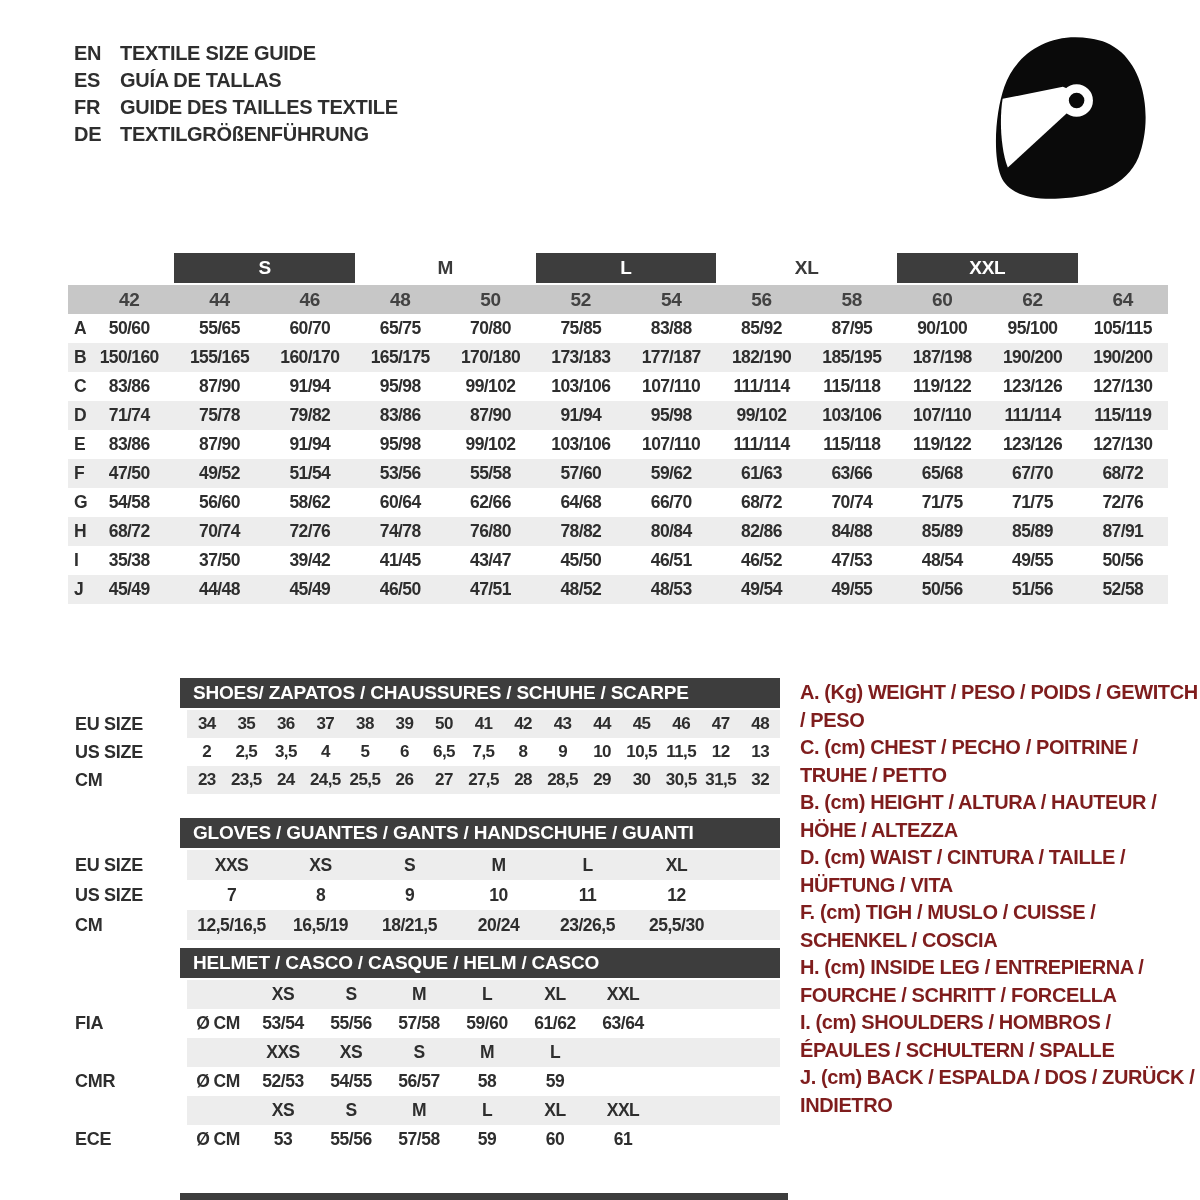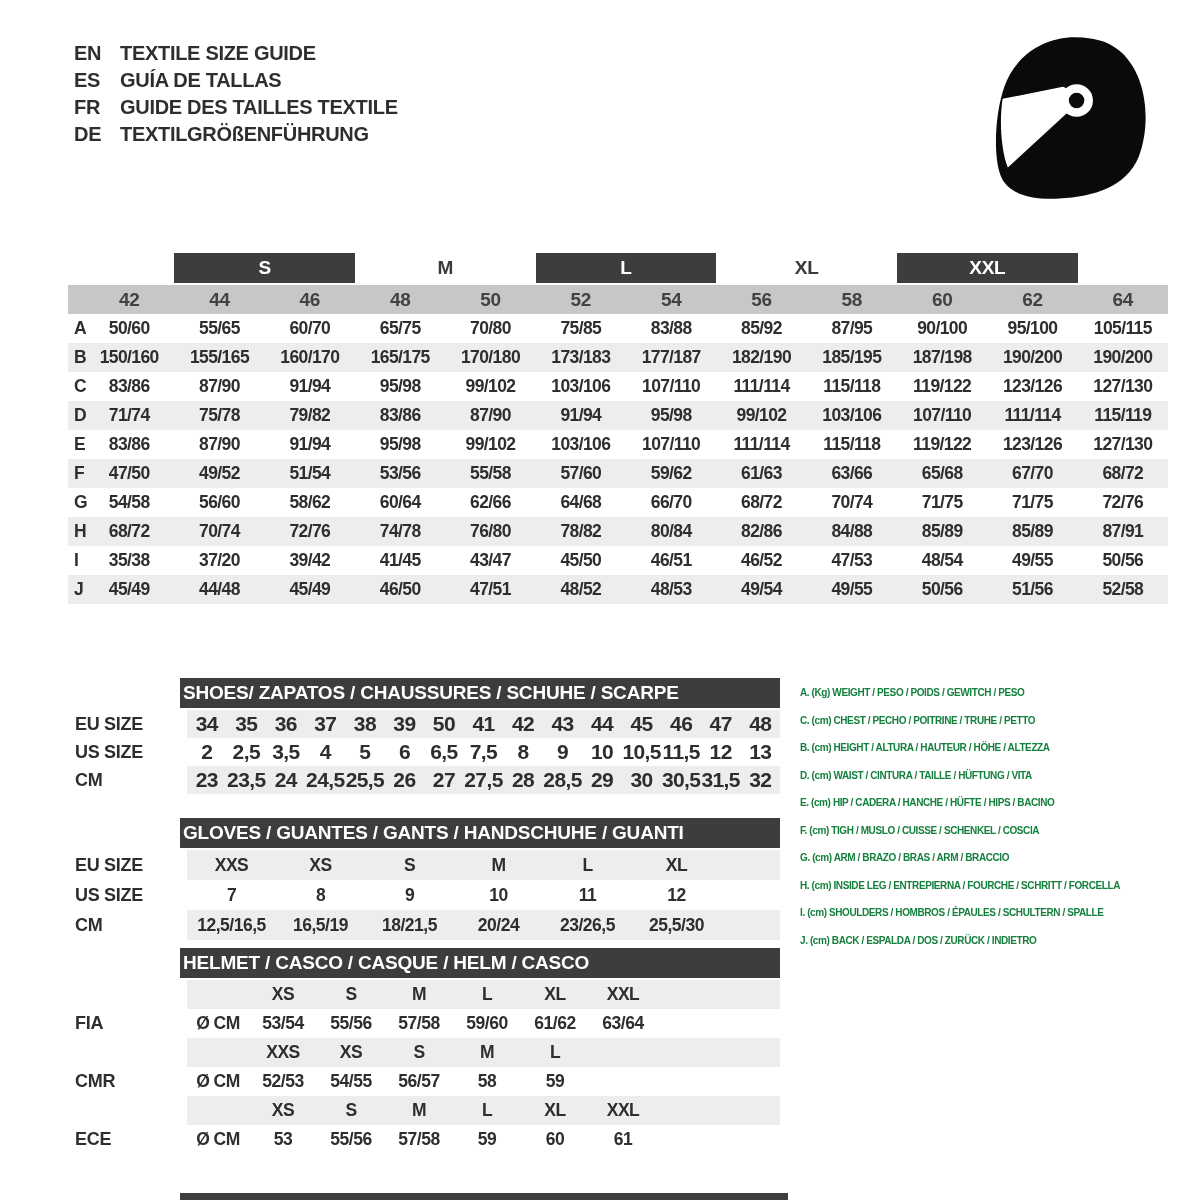--- a/index.html
+++ b/index.html
@@ -27,37 +27,37 @@
   .row-label{padding-left:6px;}
   .val-cell{text-align:center;letter-spacing:-0.6px;}
 
   
   .sections{position:absolute;left:68px;top:678px;width:712px;}
   .section-block{width:712px;}
   #gloves-section{margin-top:24px;}
   #helmet-section{margin-top:8px;}
   .section-title-row{display:flex;height:30px;margin-bottom:2px;}
   .title-spacer{width:112px;}
-  .section-title{flex:1;background:#3d3d3d;color:#ffffff;font-size:19px;line-height:30px;padding-left:3px;letter-spacing:-0.2px;}
+  .section-title{flex:1;background:#3d3d3d;color:#ffffff;font-size:19px;line-height:30px;padding-left:13px;letter-spacing:-0.2px;}
   .sec-row{display:flex;}
   .sec-label{width:112px;padding-left:7px;font-size:18px;}
   .sec-content{flex:1;}
   .sec-content.gray{background:#ededed;}
-  .shoes-grid{display:grid;grid-template-columns:repeat(15,1fr);text-align:center;font-size:21px;letter-spacing:-0.6px;}
+  .shoes-grid{display:grid;grid-template-columns:repeat(15,1fr);text-align:center;font-size:17px;letter-spacing:-0.6px;}
   .gloves-grid{display:grid;grid-template-columns:repeat(6,89px);text-align:center;font-size:17.5px;letter-spacing:-0.5px;}
   .helmet-grid{display:grid;grid-template-columns:62px repeat(6,68px);text-align:center;font-size:17.5px;letter-spacing:-0.5px;}
   .h28{height:28px;line-height:28px;}
   .h29{height:29px;line-height:29px;}
   .h30{height:30px;line-height:30px;}
   .h28 .sec-label{line-height:28px;}
   .h29 .sec-label{line-height:29px;}
   .h30 .sec-label{line-height:30px;}
 
   
-  .legend{position:absolute;left:800px;top:679px;width:398px;font-size:10px;line-height:27.5px;letter-spacing:-0.4px;color:#15803d;}
+  .legend{position:absolute;left:800px;top:679px;width:398px;font-size:20px;line-height:27.5px;letter-spacing:-0.4px;color:#7f1d1d;}
 
   
   .cutoff-bar{position:absolute;left:180px;top:1193px;width:608px;height:7px;background:#3d3d3d;}
 </style>
 </head>
 <body>
 
 <div class="sheet">
 
   <div class="lang-table">
@@ -228,21 +228,21 @@
         <div class="val-cell">80/84</div>
         <div class="val-cell">82/86</div>
         <div class="val-cell">84/88</div>
         <div class="val-cell">85/89</div>
         <div class="val-cell">85/89</div>
         <div class="val-cell">87/91</div>
       </div>
       <div class="grid13 data-row">
         <div class="row-label">I</div>
         <div class="val-cell">35/38</div>
-        <div class="val-cell">37/20</div>
+        <div class="val-cell">37/50</div>
         <div class="val-cell">39/42</div>
         <div class="val-cell">41/45</div>
         <div class="val-cell">43/47</div>
         <div class="val-cell">45/50</div>
         <div class="val-cell">46/51</div>
         <div class="val-cell">46/52</div>
         <div class="val-cell">47/53</div>
         <div class="val-cell">48/54</div>
         <div class="val-cell">49/55</div>
         <div class="val-cell">50/56</div>
@@ -448,22 +448,20 @@
           </div>
         </div>
       </div>
   </div>
 
   <div class="legend">
       <div class="legend-line">A. (Kg) WEIGHT / PESO / POIDS / GEWITCH / PESO</div>
       <div class="legend-line">C. (cm) CHEST / PECHO / POITRINE / TRUHE / PETTO</div>
       <div class="legend-line">B. (cm) HEIGHT / ALTURA / HAUTEUR / HÖHE / ALTEZZA</div>
       <div class="legend-line">D. (cm) WAIST / CINTURA / TAILLE / HÜFTUNG / VITA</div>
-      <div class="legend-line">E. (cm) HIP / CADERA / HANCHE / HÜFTE / HIPS /  BACINO</div>
       <div class="legend-line">F. (cm) TIGH / MUSLO / CUISSE / SCHENKEL / COSCIA</div>
-      <div class="legend-line">G. (cm) ARM  / BRAZO / BRAS / ARM / BRACCIO</div>
       <div class="legend-line">H. (cm) INSIDE LEG / ENTREPIERNA / FOURCHE / SCHRITT / FORCELLA</div>
       <div class="legend-line">I.  (cm) SHOULDERS / HOMBROS / ÉPAULES / SCHULTERN / SPALLE</div>
       <div class="legend-line">J. (cm) BACK / ESPALDA / DOS / ZURÜCK / INDIETRO</div>
     </div>
 
   <div class="cutoff-bar"></div>
 </div>
 
 </body></html>

